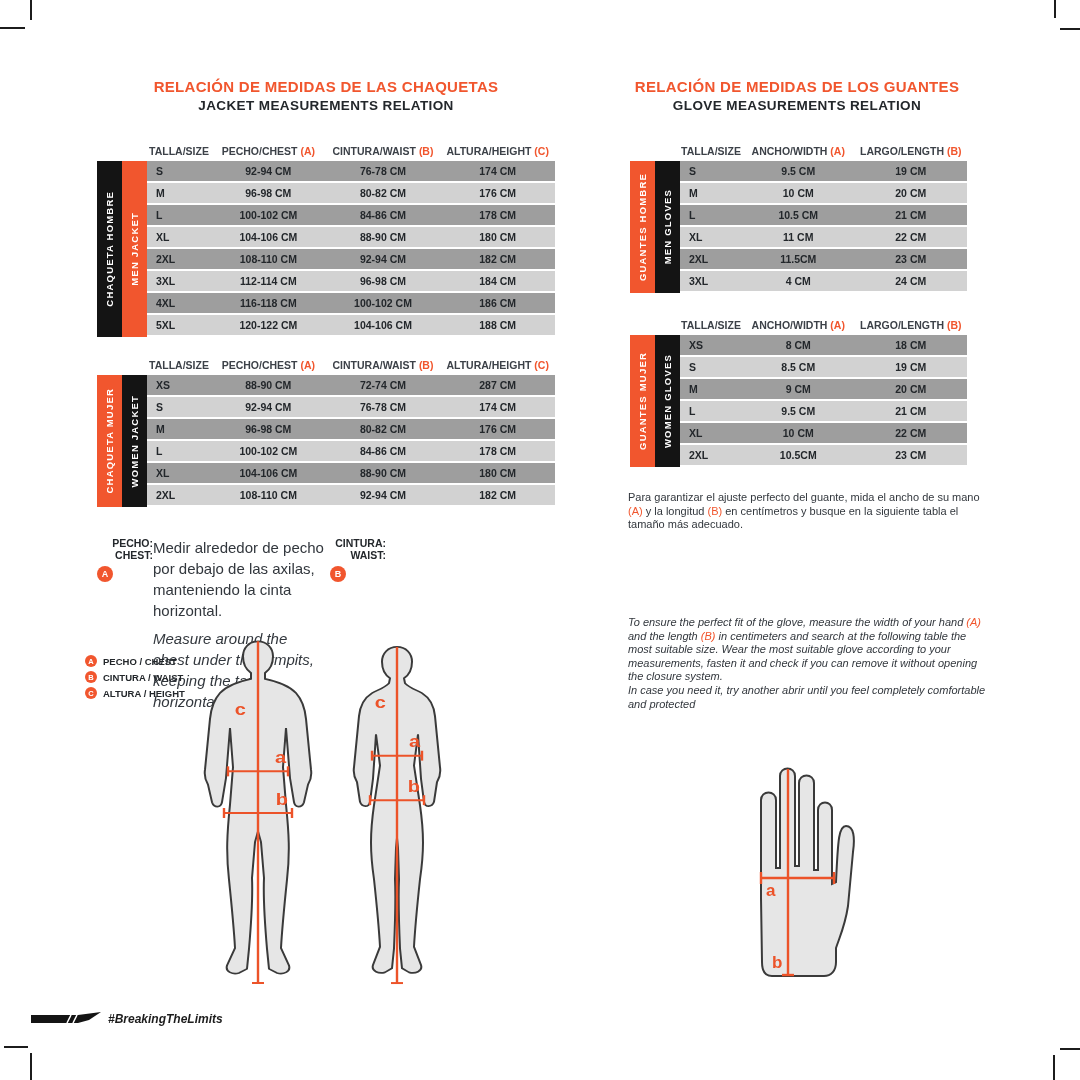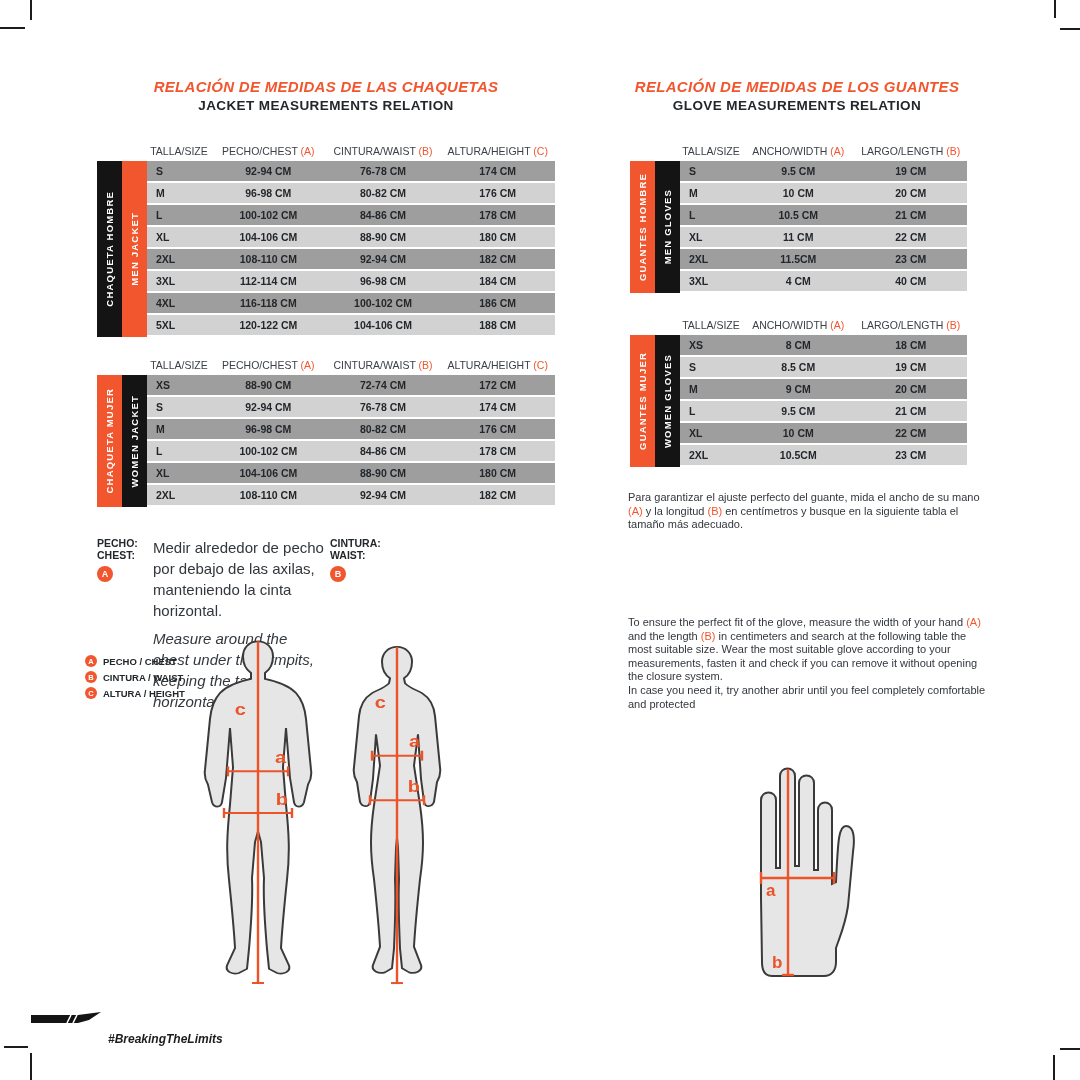--- a/index.html
+++ b/index.html
@@ -3,57 +3,57 @@
 <meta charset="utf-8">
 <style>
   html,body{margin:0;padding:0;background:#fff;}
   .page{position:relative;width:1080px;height:1080px;background:#ffffff;overflow:hidden;
         font-family:"Liberation Sans", sans-serif;color:#2e3338;}
   .abs{position:absolute;}
   .orange{color:#f1562e;}
   
   .crop{position:absolute;background:#1c1c1c;}
   
-  .title-es{font-size:15px;font-weight:bold;color:#f1562e;text-align:center;letter-spacing:.3px;white-space:nowrap;font-style:italic;}
+  .title-es{font-size:15px;font-weight:bold;color:#f1562e;text-align:center;letter-spacing:.3px;white-space:nowrap;}
   .title-en{font-size:13.5px;font-weight:bold;color:#23272b;text-align:center;letter-spacing:.4px;white-space:nowrap;}
   
-  .thead{display:grid;align-items:center;font-size:10.5px;font-weight:normal;color:#3c4148;height:16px;}
+  .thead{display:grid;align-items:center;font-size:10.5px;font-weight:bold;color:#3c4148;height:16px;}
   .thead .thcell{text-align:center;white-space:nowrap;}
   .jt{grid-template-columns:64px 1fr 1fr 1fr;}
   .gt{grid-template-columns:62px 1fr 1fr;}
   .padbars{padding-left:50px;}
   
   .mtable{position:absolute;}
   .bars{position:absolute;left:0;top:0;bottom:0;display:flex;}
   .bar{width:25px;display:flex;align-items:center;justify-content:center;}
   .bar.black{background:#141414;}
   .bar.orange{background:#f1562e;}
   .vtext{writing-mode:vertical-rl;transform:rotate(180deg);color:#fff;font-weight:bold;
          font-size:9.5px;letter-spacing:1.2px;white-space:nowrap;}
   .rows{margin-left:50px;}
   .trow{display:grid;height:20px;margin-bottom:2px;align-items:center;font-size:10.5px;}
   .trow.dark{background:#9e9e9e;}
   .trow.light{background:#d2d2d2;}
   .tcell{text-align:center;color:#23272b;font-weight:600;white-space:nowrap;}
   .tcell.sizec{text-align:left;padding-left:9px;font-weight:bold;}
   
   .instr{position:absolute;display:flex;}
-  .instr .lab{width:56px;flex:none;font-size:10.5px;font-weight:bold;color:#23272b;line-height:12px;}
+  .instr .lab{width:56px;flex:none;font-size:10.5px;font-weight:bold;color:#23272b;line-height:12px;text-align:right;}
   .instr .txt{font-size:15px;line-height:21px;color:#32373d;}
   .instr .txt .en{font-style:italic;margin-top:7px;}
   .lcircle{width:16px;height:16px;border-radius:50%;background:#f1562e;color:#fff;font-size:9px;
            font-weight:bold;display:flex;align-items:center;justify-content:center;margin-top:5px;}
   
   .legend-row{display:flex;align-items:center;margin-bottom:4px;}
   .legend-dot{width:12px;height:12px;border-radius:50%;background:#f1562e;color:#fff;font-size:7.5px;
               font-weight:bold;display:flex;align-items:center;justify-content:center;margin-right:6px;flex:none;}
   .legend-label{font-size:9.5px;font-weight:bold;color:#23272b;white-space:nowrap;}
   
   .body-text{font-size:11px;line-height:13.6px;color:#32373d;margin:0;}
-  .body-text.italic{}
+  .body-text.italic{font-style:italic;}
   
   .hashtag{font-size:12px;font-weight:bold;font-style:italic;color:#1c1c1c;white-space:nowrap;}
   svg text{font-family:"Liberation Sans",sans-serif;}
 </style>
 </head>
 <body>
 
 <div class="page">
 
   <div class="crop" style="left:30px;top:0;width:2px;height:20px;"></div>
@@ -150,21 +150,21 @@
         </div>
       <div class="bar black">
           <span class="vtext">WOMEN JACKET</span>
         </div>
     </div>
     <div class="rows">
         <div class="trow jt dark">
           <div class="tcell sizec">XS</div>
           <div class="tcell">88-90 CM</div>
           <div class="tcell">72-74 CM</div>
-          <div class="tcell">172 CM</div>
+          <div class="tcell">287 CM</div>
         </div>
         <div class="trow jt light">
           <div class="tcell sizec">S</div>
           <div class="tcell">92-94 CM</div>
           <div class="tcell">76-78 CM</div>
           <div class="tcell">174 CM</div>
         </div>
         <div class="trow jt dark">
           <div class="tcell sizec">M</div>
           <div class="tcell">96-98 CM</div>
@@ -301,21 +301,21 @@
           <div class="tcell">22 CM</div>
         </div>
         <div class="trow gt dark">
           <div class="tcell sizec">2XL</div>
           <div class="tcell">11.5CM</div>
           <div class="tcell">23 CM</div>
         </div>
         <div class="trow gt light">
           <div class="tcell sizec">3XL</div>
           <div class="tcell">4 CM</div>
-          <div class="tcell">40 CM</div>
+          <div class="tcell">24 CM</div>
         </div>
       </div>
   </div>
 
   <div class="abs thead gt padbars" style="left:630px;top:317px;width:337px;box-sizing:border-box;">
     <div class="thcell"><span>TALLA/SIZE</span></div>
     <div class="thcell"><span>ANCHO/WIDTH</span> <span class="orange">(A)</span></div>
     <div class="thcell"><span>LARGO/LENGTH</span> <span class="orange">(B)</span></div>
   </div>
 
@@ -381,15 +381,15 @@
       <line x1="106" y1="134" x2="106" y2="146"></line>
     </g>
     <text x="38" y="158" font-size="17" font-weight="bold" fill="#ec5329">a</text>
     <text x="44" y="230" font-size="17" font-weight="bold" fill="#ec5329">b</text>
   </svg>
 
   <svg class="abs" style="left:30px;top:1012px;" width="72" height="14" viewBox="0 0 72 14">
     <path fill="#141414" d="M1,3 L48,3 L71,0 L59,8 L48,11 L1,11 Z"></path>
     <path stroke="#fff" stroke-width="1.5" d="M41,3 L37,11 M47,3 L43,11"></path>
   </svg>
-  <div class="abs hashtag" style="left:108px;top:1012px;margin-top:20px;">#BreakingTheLimits</div>
+  <div class="abs hashtag" style="left:108px;top:1012px;">#BreakingTheLimits</div>
 
 </div>
 
 </body></html>

